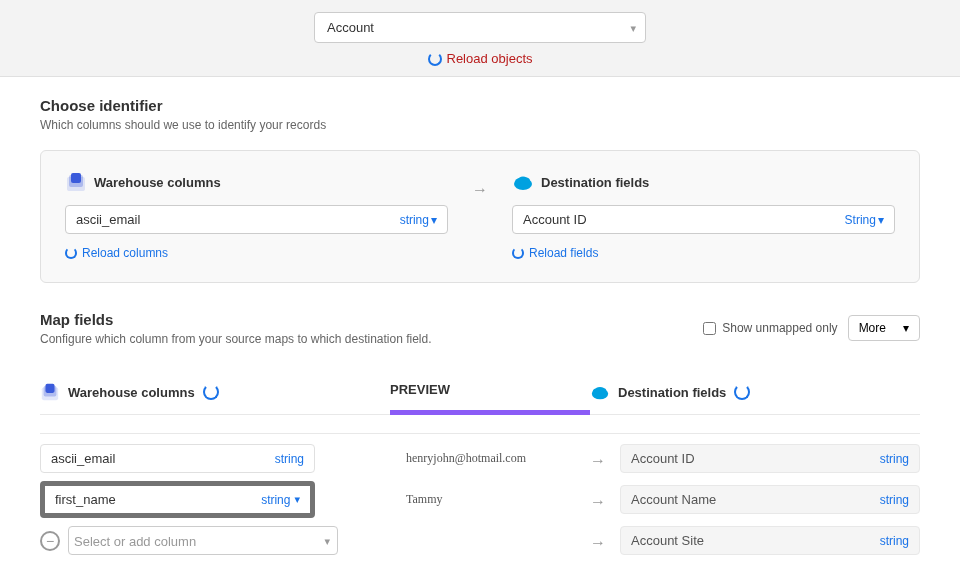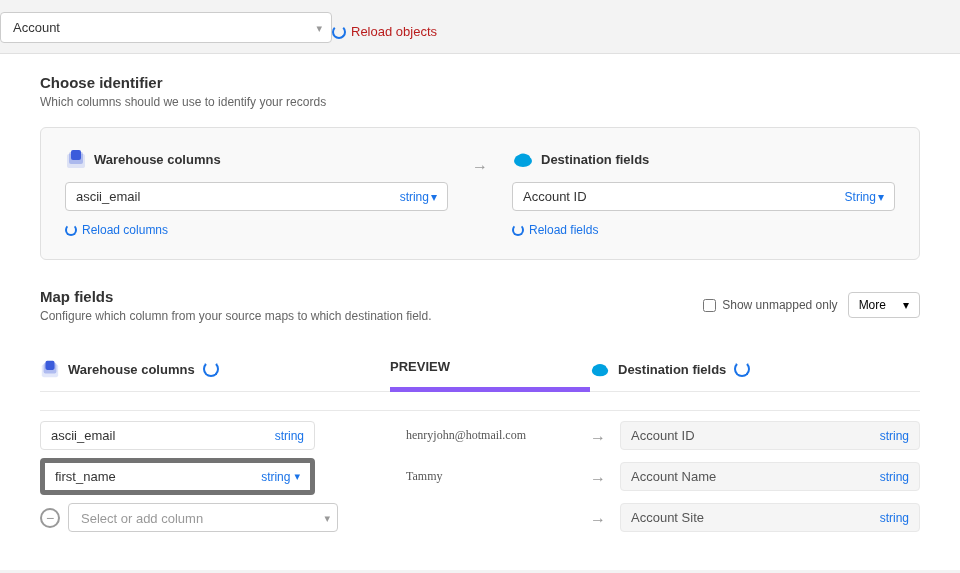--- a/index.html
+++ b/index.html
@@ -6,24 +6,25 @@
     body {
       font-family: -apple-system, BlinkMacSystemFont, 'Segoe UI', sans-serif;
       font-size: 13px;
       background: #f3f3f3;
       color: #333;
     }
 
     .top-bar {
       background: #f3f3f3;
       display: flex;
-      flex-direction: row;
+      flex-direction: column;
       align-items: center;
       padding: 12px 0 10px;
       border-bottom: 1px solid #e0e0e0;
+      justify-content: space-between;
     }
 
     .object-select-wrapper {
       position: relative;
       width: 332px;
     }
 
     .object-select {
       width: 100%;
       padding: 7px 30px 7px 12px;
@@ -520,21 +521,21 @@
     </div>
 
     <div class="row-line">
       <div class="left-cell">
         <div class="minus-btn">−</div>
         <div class="select-add-wrapper">
           <select class="select-add">
             <option value="" disabled="" selected=""></option>
           </select>
           <span style="position:absolute;right:8px;top:50%;transform:translateY(-50%);color:#999;font-size:11px;pointer-events:none;">▾</span>
-          <span style="position:absolute;left:13px;top:50%;transform:translateY(-50%);color:#999;font-size:13px;pointer-events:none;">Select or add column</span>
+          <span style="position:absolute;left:6px;top:50%;transform:translateY(-50%);color:#999;font-size:13px;pointer-events:none;">Select or add column</span>
         </div>
       </div>
       <div class="preview-cell">
         <span style="font-size:12px;color:#555;"></span>
       </div>
       <div class="right-cell">
         <span style="color:#999;font-size:16px;margin-right:6px;">→</span>
         <div class="right-cell-inner">
           <span class="dest-field-name">Account Site</span>
           <span class="dest-field-type">string</span>

